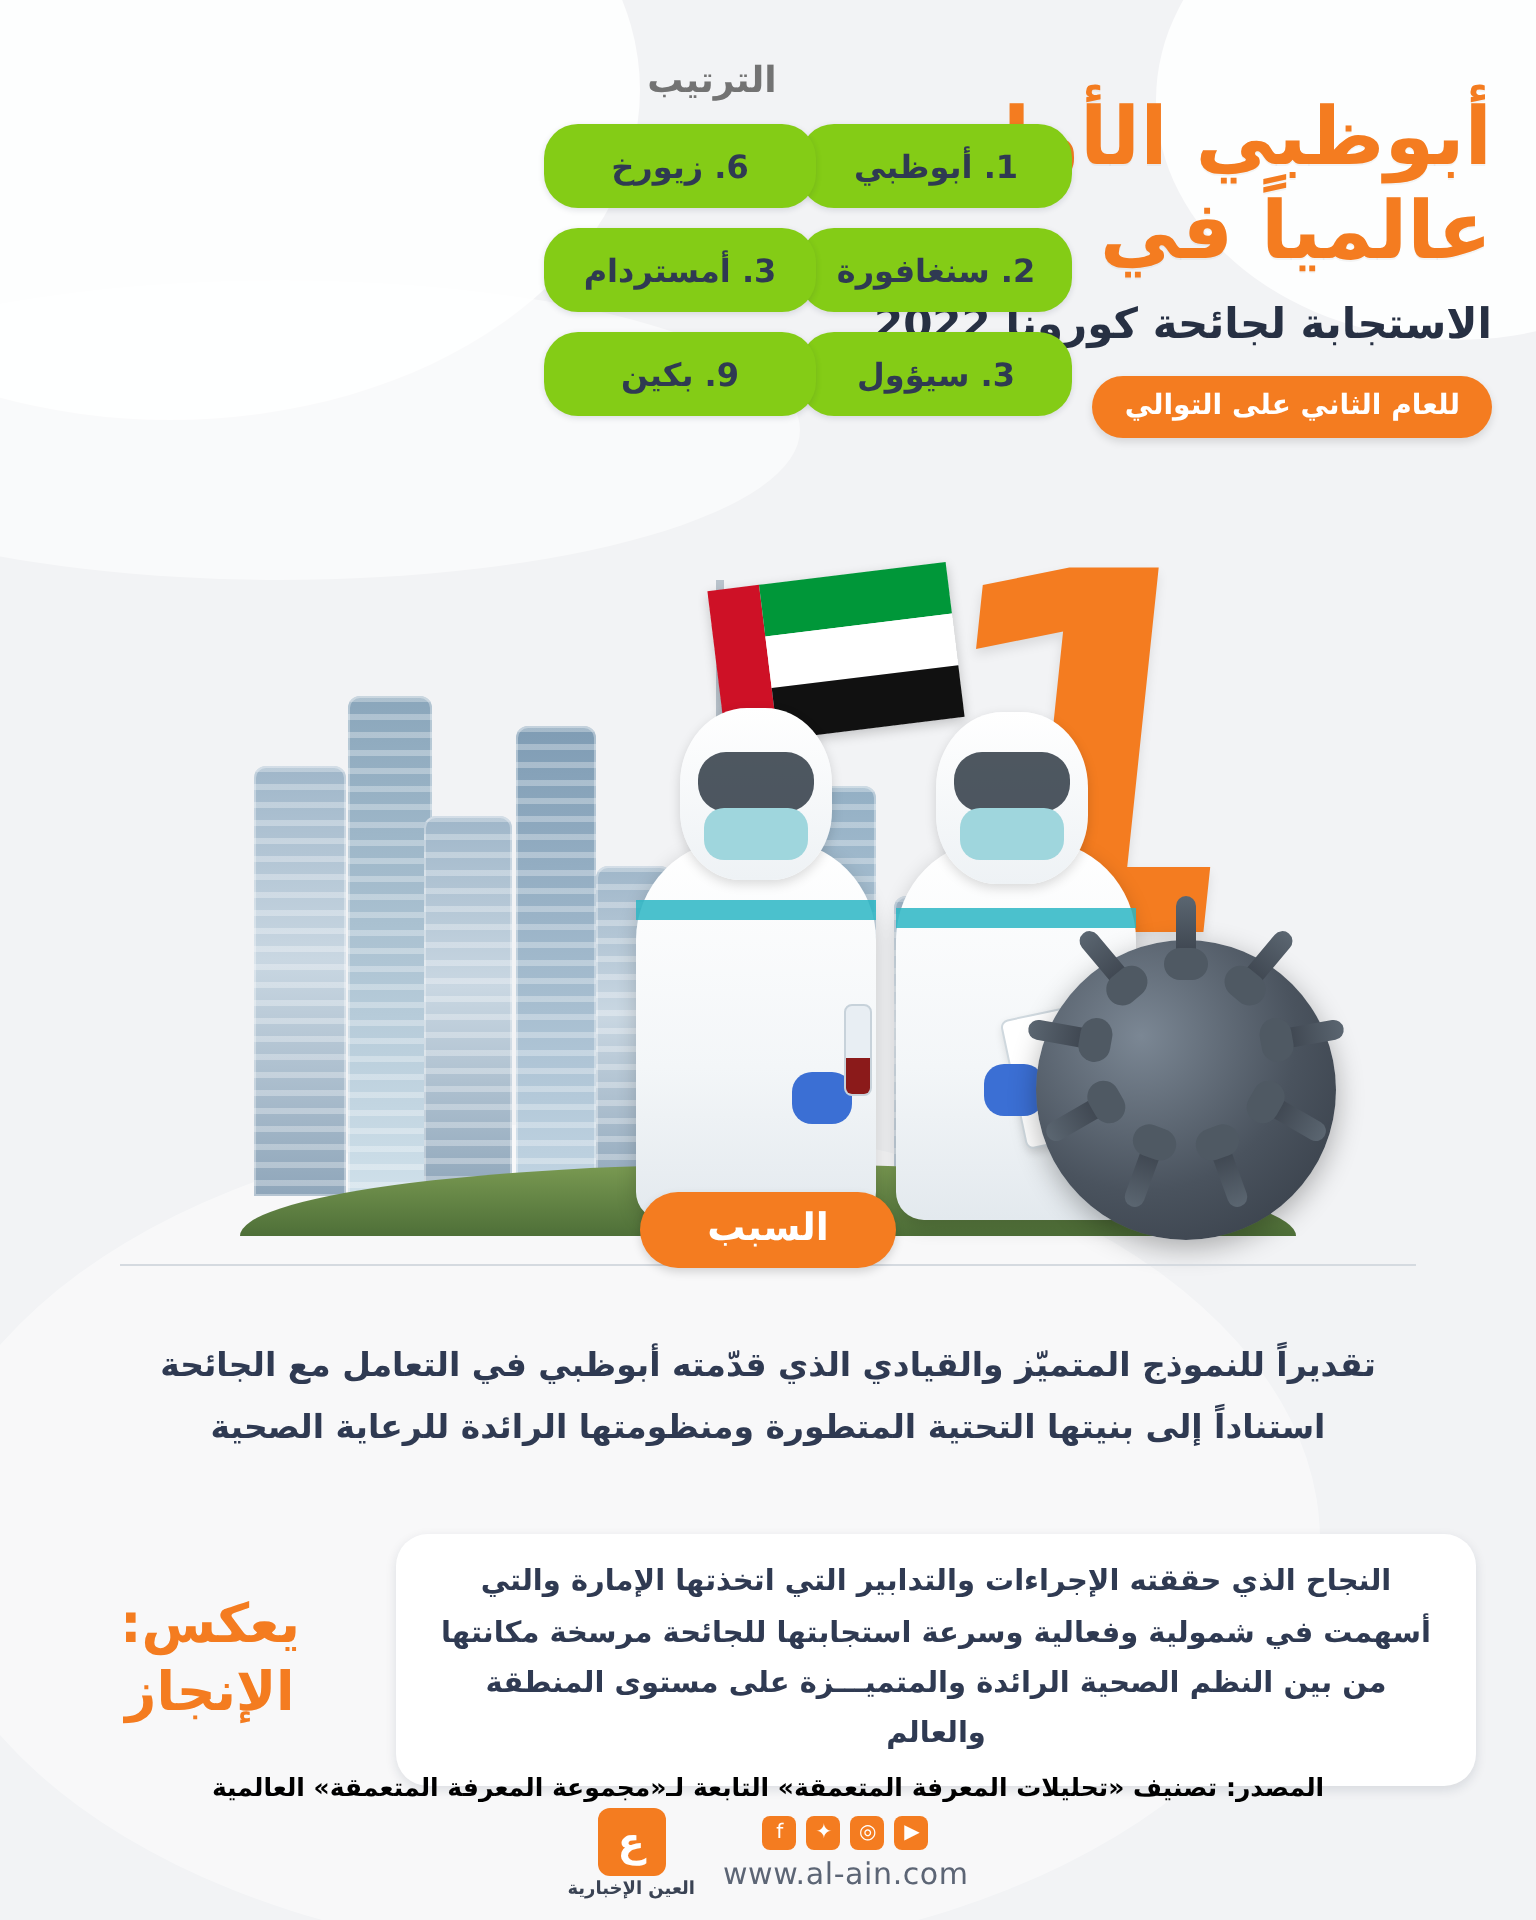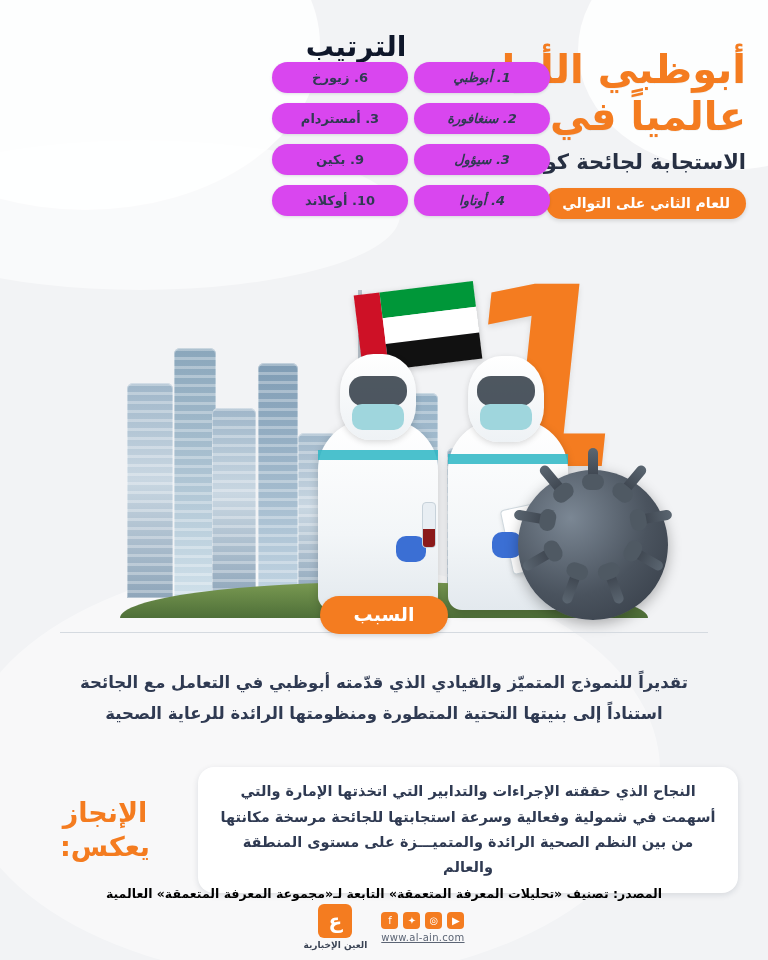--- a/index.html
+++ b/index.html
@@ -50,35 +50,35 @@
     background: #f47c20; color: #ffffff;
     font-size: 14px; font-weight: bold;
     padding: 7px 16px 8px; border-radius: 16px;
     margin-top: 14px;
     box-shadow: 0 2px 4px rgba(0,0,0,.12);
   }
 
   
   .rank-header {
     position: absolute; right: 352px; top: 30px;
-    color: #0f172a; font-size: 28px; font-weight: bold;
+    color: #737373; font-size: 18px; font-weight: bold;
     width: 120px; text-align: center;
   }
   .rank-col {
     position: absolute; top: 62px;
     display: flex; flex-direction: column; gap: 10px;
   }
-  .col-right { right: 218px; font-style: italic; }   
+  .col-right { right: 232px; }   
   .col-left  { right: 360px; }   
   .rank-item {
-    width: 136px; height: 31px;
-    background: #d946ef;
+    width: 136px; height: 42px;
+    background: #84cc16;
     border-radius: 17px;
     display: flex; align-items: center; justify-content: center;
-    color: #2a3245; font-size: 13px; font-weight: bold;
+    color: #2a3245; font-size: 16px; font-weight: bold;
     box-shadow: 0 1px 3px rgba(20,30,60,.13);
     letter-spacing: 1px;
   }
   .col-right .rank-item { color: #2f3a52; }
   .col-left .rank-item { color: #2f3a52; }
 
   
   .big-one {
     position: absolute; right: 140px; top: 255px;
     color: #f47c20;
@@ -231,21 +231,21 @@
     display:flex; align-items:center; justify-content:center;
     color:#fff; font-size:10px;
   }
   .brand { display:flex; flex-direction:column; align-items:center; gap:2px; }
   .brand-logo {
     width: 34px; height: 34px; border-radius: 6px; background:#f47c20;
     color:#fff; font-weight:bold; font-size: 20px;
     display:flex; align-items:center; justify-content:center;
   }
   .brand-name { color:#3a4354; font-size: 9px; font-weight:bold; }
-  .site { color:#5c6575; font-size: 10px; letter-spacing:.3px;text-decoration:underline; }
+  .site { color:#5c6575; font-size: 15px; letter-spacing:.3px; }
 </style>
 </head>
 <body>
 
 <div id="page">
 
   <div class="swoosh sw1"></div>
   <div class="swoosh sw2"></div>
   <div class="swoosh sw3"></div>
   <div class="swoosh sw4"></div>
@@ -260,28 +260,26 @@
       <div class="title-sub">الاستجابة لجائحة كورونا 2022</div>
       <div class="pill">للعام الثاني على التوالي</div>
     </div>
 
     <div class="rank-header">الترتيب</div>
 
     <div class="rank-col col-right">
       <div class="rank-item">1. أبوظبي</div>
       <div class="rank-item">2. سنغافورة</div>
       <div class="rank-item">3. سيؤول</div>
-      <div class="rank-item">4. أوتاوا</div>
     </div>
 
     <div class="rank-col col-left">
       <div class="rank-item">6. زيورخ</div>
       <div class="rank-item">3. أمستردام</div>
       <div class="rank-item">9. بكين</div>
-      <div class="rank-item">10. أوكلاند</div>
     </div>
   </div>
 
   <div class="big-one">1</div>
 
   <div class="photo">
     <div class="pole"></div>
     <div class="flag">
       <div class="red"></div>
         <div class="g"></div>
@@ -338,22 +336,22 @@
     <span>السبب</span>
   </div>
   <div class="reason-text">
     <div>تقديراً للنموذج المتميّز والقيادي الذي قدّمته أبوظبي في التعامل مع الجائحة</div>
     <div>استناداً إلى بنيتها التحتية المتطورة ومنظومتها الرائدة للرعاية الصحية</div>
   </div>
 
   <div class="ach-wrap">
     <div class="ach-box">النجاح الذي حققته الإجراءات والتدابير التي اتخذتها الإمارة والتي أسهمت في شمولية وفعالية وسرعة استجابتها للجائحة مرسخة مكانتها من بين النظم الصحية الرائدة والمتميـــزة على مستوى المنطقة والعالم</div>
     <div class="ach-label">
+      <div>يعكس:</div>
       <div>الإنجاز</div>
-      <div>يعكس:</div>
     </div>
   </div>
 
   <div class="source">المصدر: تصنيف «تحليلات المعرفة المتعمقة» التابعة لـ«مجموعة المعرفة المتعمقة» العالمية</div>
 
   <div class="footer">
     <div style="display:flex;flex-direction:column;align-items:center;gap:3px;">
       <div class="socials">
         <div class="soc">▶</div>
         <div class="soc">◎</div>

